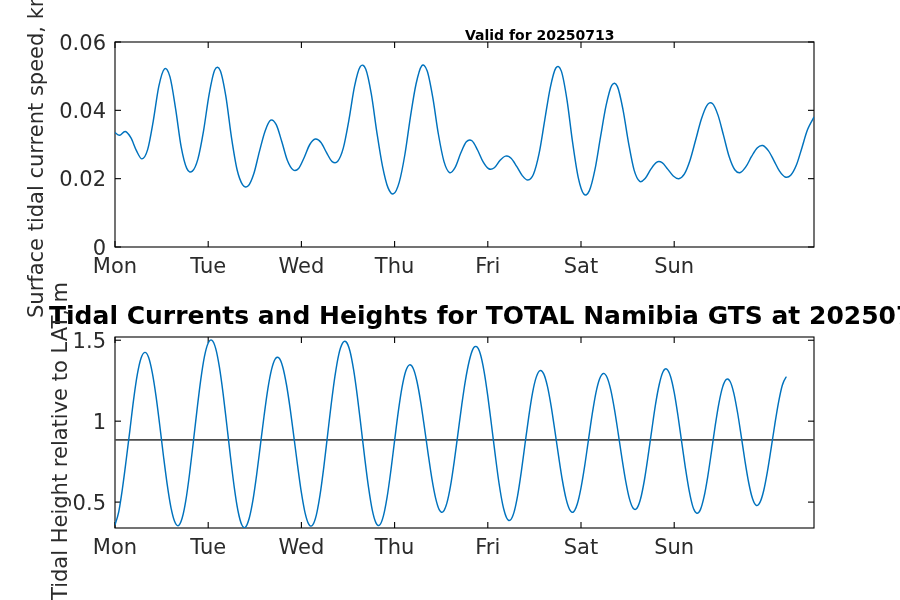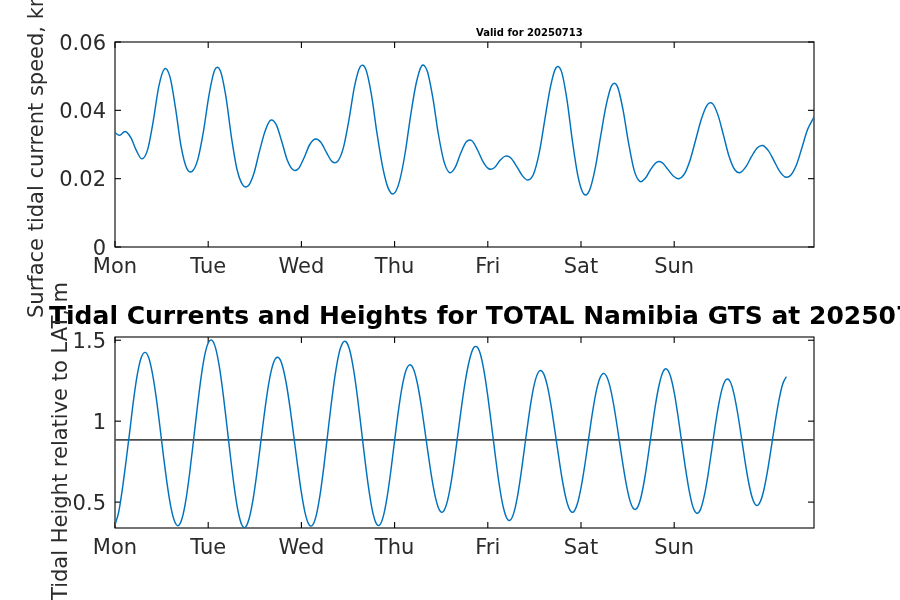--- a/index.html
+++ b/index.html
@@ -36,25 +36,24 @@
     left: 24px;
     top: 318px;
   }
   #ylabel-bottom {
     left: 48px;
     top: 600px;
   }
   
   .subtitle {
     position: absolute;
-    font-size: 10px;
+    font-size: 14px;
     font-weight: bold;
     color: #000000;
     white-space: nowrap;
-    margin-left: 11px;
   }
   #subtitle-top {
     left: 465px;
     top: 27px;
   }
   .maintitle {
     position: absolute;
     left: 49px;
     top: 301px;
     font-size: 25px;

